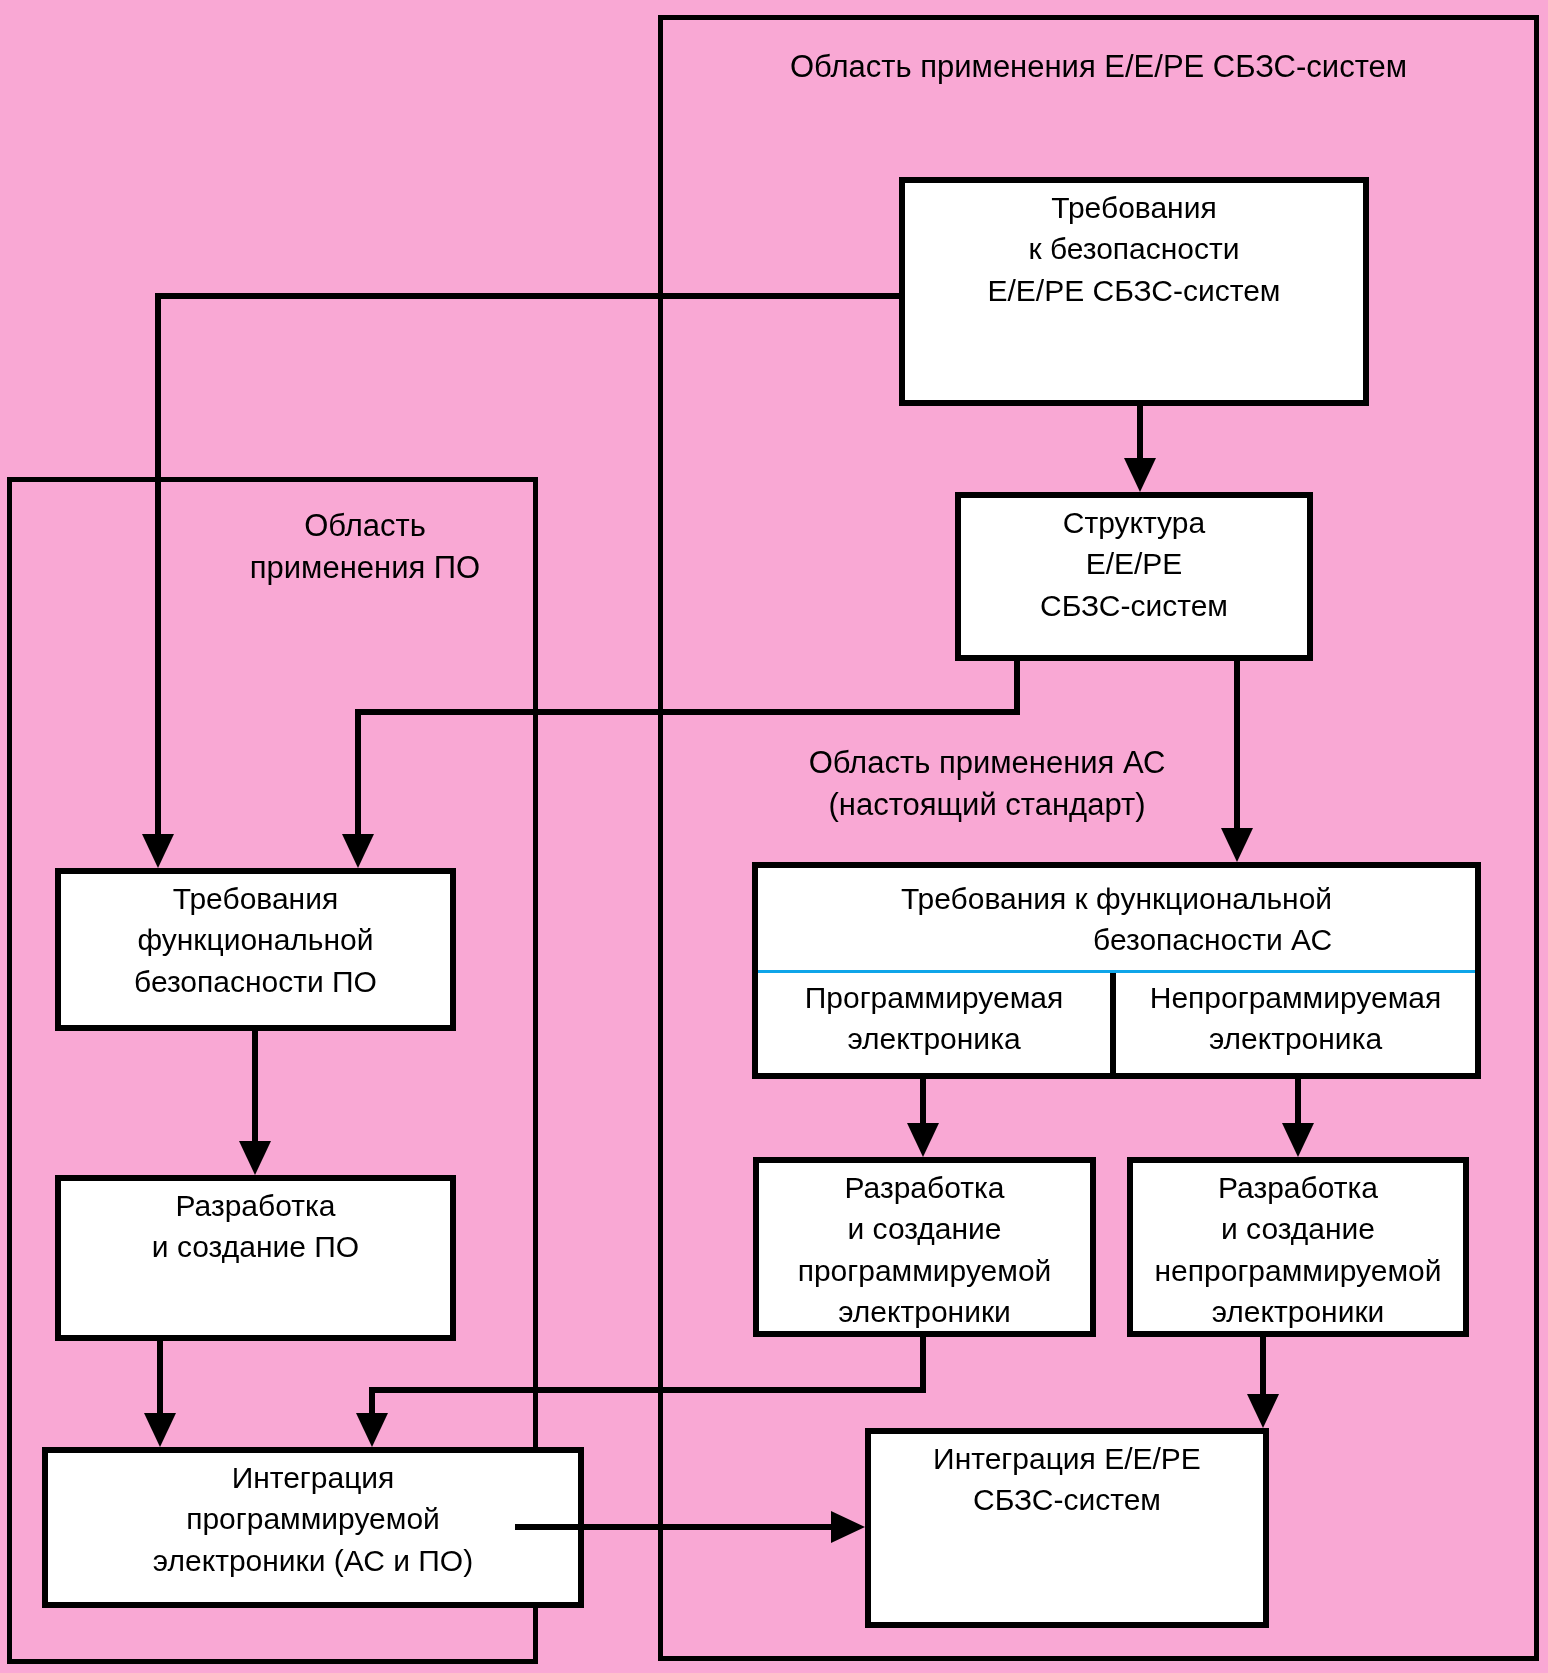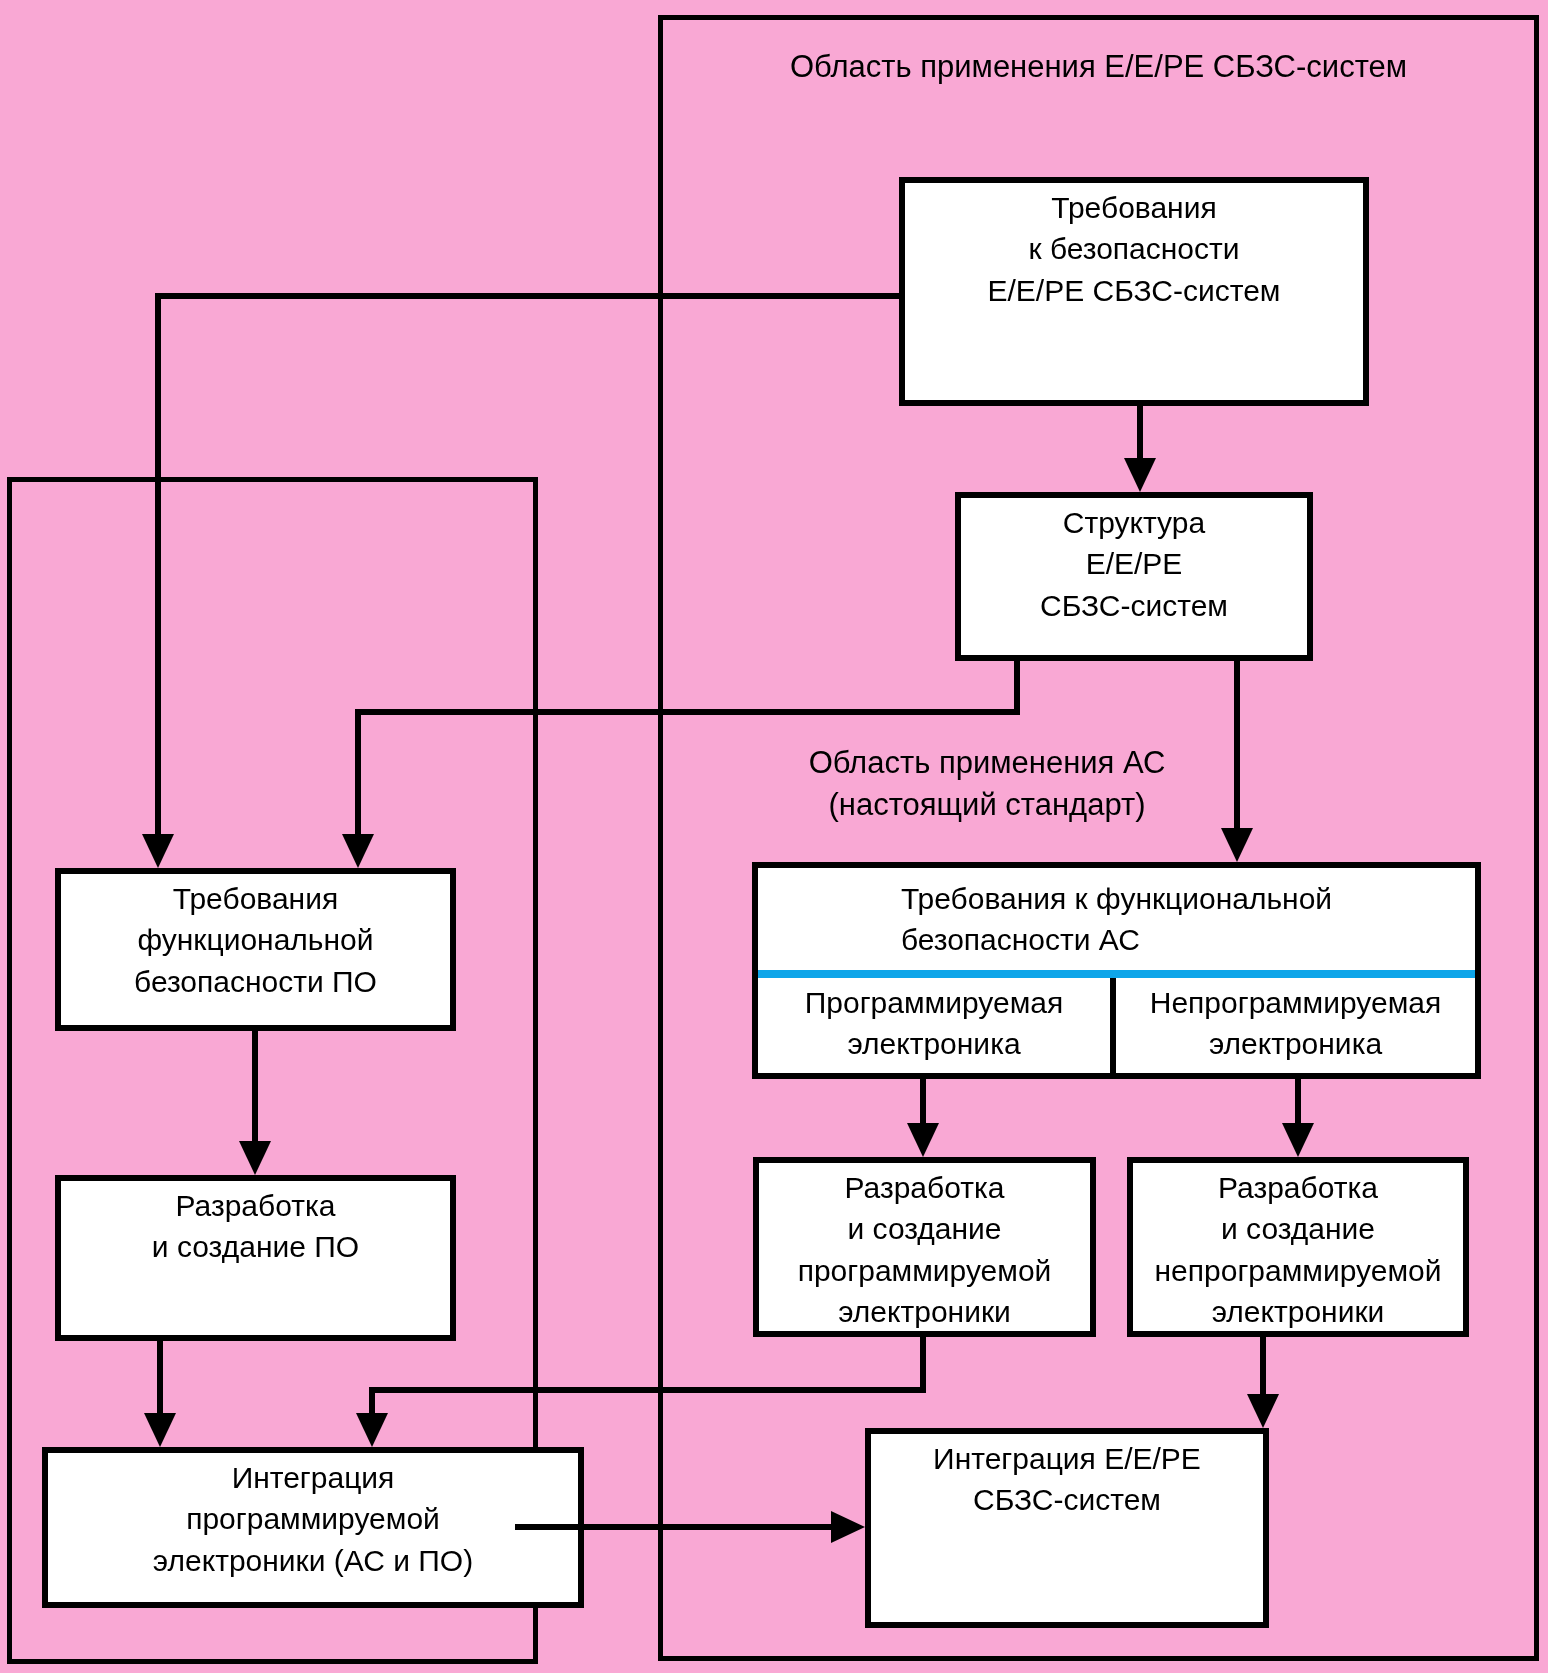--- a/index.html
+++ b/index.html
@@ -54,25 +54,25 @@
     box-sizing: border-box;
     background: #ffffff;
     display: flex;
     flex-direction: column;
     z-index: 3;
     font-size: 30px;
     line-height: 1.38;
   }
   .ac-header {
     flex: 0 0 102px;
-    border-bottom: 8px solid #0ea5e9;
+    border-bottom: 3px solid #0ea5e9;
     display: flex;
     align-items: center;
     justify-content: center;
-    text-align: left;
+    text-align: right;
   }
   .ac-cells {
     flex: 1 1 auto;
     display: flex;
   }
   .ac-cell {
     display: flex;
     justify-content: center;
     text-align: center;
   }
@@ -91,20 +91,22 @@
 </style>
 </head>
 <body>
 
 <div class="canvas">
 
   <div class="region" style="left:658px; top:15px; width:881px; height:1646px;"></div>
   <div class="region" style="left:7px; top:477px; width:531px; height:1187px;"></div>
 
   <div class="region-label" style="left:658px; top:46px; width:881px;">Область применения Е/Е/РЕ СБЗС-систем</div>
+  <div class="region-label" style="left:175px; top:505px; width:380px;">Область
+применения ПО</div>
   <div class="region-label" style="left:697px; top:742px; width:580px;">Область применения АС
 (настоящий стандарт)</div>
 
   <svg class="wires" viewBox="0 0 1548 1673" xmlns="http://www.w3.org/2000/svg">
     <path d="M899 296 H158 V838"></path>
     <polygon points="142,834 174,834 158,868"></polygon>
 
     <path d="M1140 405 V462"></path>
     <polygon points="1124,458 1156,458 1140,492"></polygon>
 

